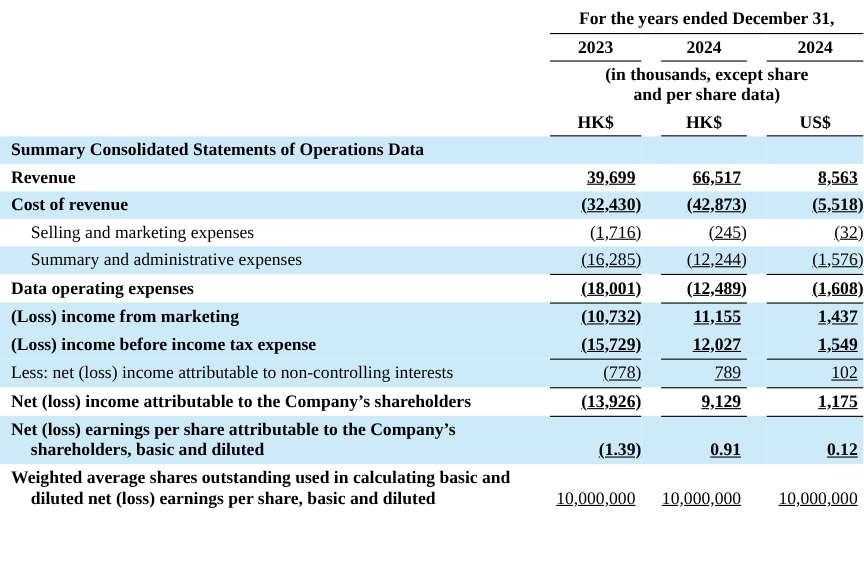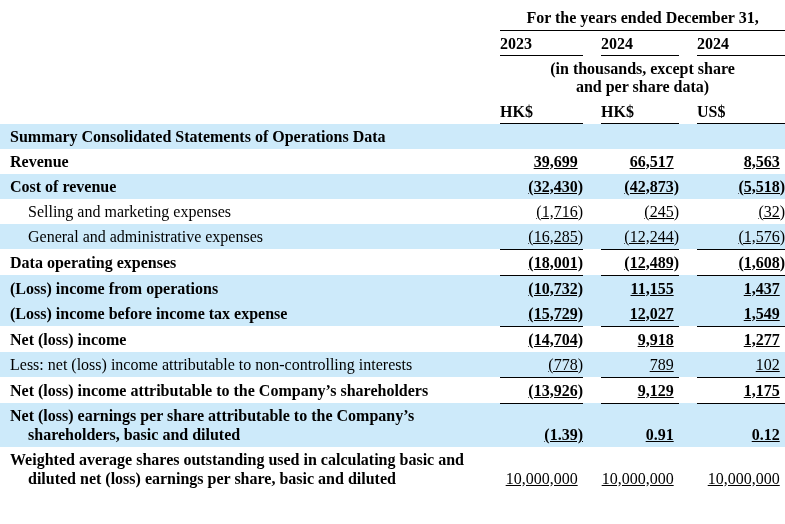--- a/index.html
+++ b/index.html
@@ -23,21 +23,21 @@
   col.c-v2 { width: 78px; }
   col.c-v3 { width: 88px; }
   col.c-gap { width: 18px; }
 
   td { padding: 3px 0; vertical-align: bottom; }
   .b { font-weight: bold; }
 
   
   thead td { padding: 2px 0; vertical-align: bottom; }
   .hspan { text-align: center; padding: 8px 0 3px 0; }
-  .hcol  { padding: 3px 0 2px 0; }
+  .hcol  { text-align: center; padding: 3px 0 2px 0; }
   .rule-b { border-bottom: 1.5px solid #000; }
   .units {
     text-align: center;
     white-space: pre-line;
     line-height: 18px;
     padding: 4px 0 3px 0;
   }
 
   
   tbody .label {
@@ -118,58 +118,50 @@
         </tr>
         <tr>
           <td class="label indent">Selling and marketing expenses</td>
           <td class="val">(1,716)</td>
           <td class="gap"></td>
           <td class="val">(245)</td>
           <td class="gap"></td>
           <td class="val">(32)</td>
         </tr>
         <tr class="shade rule">
-          <td class="label indent">General and administrative expenses</td>
+          <td class="label indent">Summary and administrative expenses</td>
           <td class="val">(16,285)</td>
           <td class="gap"></td>
           <td class="val">(12,244)</td>
           <td class="gap"></td>
           <td class="val">(1,576)</td>
         </tr>
         <tr class="rule">
           <td class="label b">Data operating expenses</td>
           <td class="val b">(18,001)</td>
           <td class="gap"></td>
           <td class="val b">(12,489)</td>
           <td class="gap"></td>
           <td class="val b">(1,608)</td>
         </tr>
         <tr class="shade">
-          <td class="label b">(Loss) income from operations</td>
+          <td class="label b">(Loss) income from marketing</td>
           <td class="val b">(10,732)</td>
           <td class="gap"></td>
           <td class="val b">11,155<span class="hp">)</span></td>
           <td class="gap"></td>
           <td class="val b">1,437<span class="hp">)</span></td>
         </tr>
         <tr class="shade rule">
           <td class="label b">(Loss) income before income tax expense</td>
           <td class="val b">(15,729)</td>
           <td class="gap"></td>
           <td class="val b">12,027<span class="hp">)</span></td>
           <td class="gap"></td>
           <td class="val b">1,549<span class="hp">)</span></td>
-        </tr>
-        <tr>
-          <td class="label b">Net (loss) income</td>
-          <td class="val b">(14,704)</td>
-          <td class="gap"></td>
-          <td class="val b">9,918<span class="hp">)</span></td>
-          <td class="gap"></td>
-          <td class="val b">1,277<span class="hp">)</span></td>
         </tr>
         <tr class="shade rule">
           <td class="label">Less: net (loss) income attributable to non-controlling interests</td>
           <td class="val">(778)</td>
           <td class="gap"></td>
           <td class="val">789<span class="hp">)</span></td>
           <td class="gap"></td>
           <td class="val">102<span class="hp">)</span></td>
         </tr>
         <tr class="rule">

